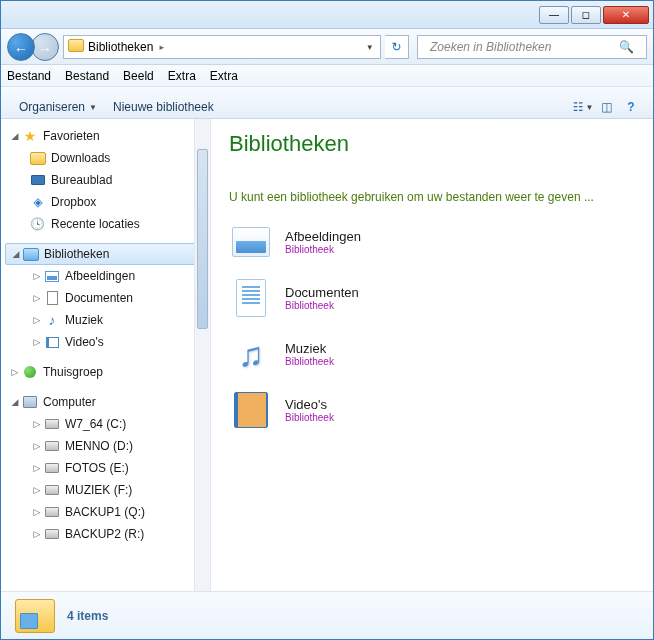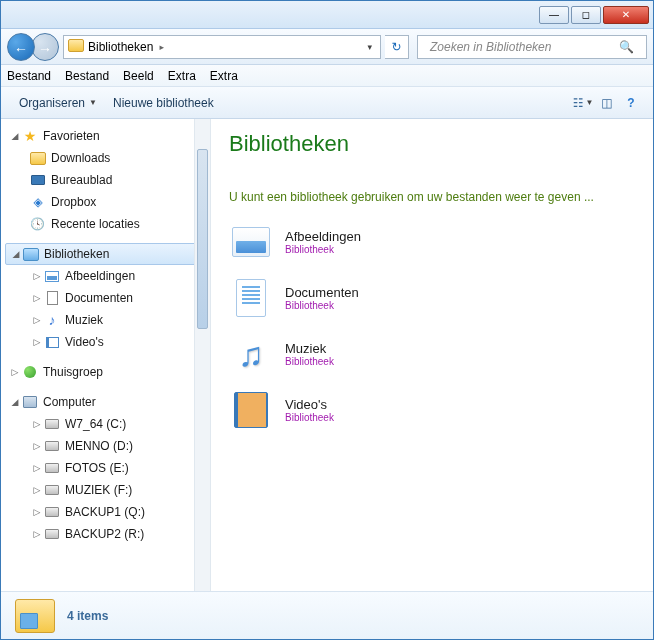--- a/index.html
+++ b/index.html
@@ -24,21 +24,21 @@
 .addr-dropdown { margin-left: auto; color: #444; font-size: 9px; padding: 0 4px; }
 .refresh { width: 24px; height: 24px; border: 1px solid #a8b8c8; border-left: none; background: #fff; display: flex; align-items: center; justify-content: center; color: #1a6ab8; }
 .searchbox { width: 230px; height: 24px; background: #fff; border: 1px solid #a8b8c8; display: flex; align-items: center; padding: 0 12px; margin-left: 4px; color: #888; font-style: italic; }
 .searchbox .mag { margin-left: auto; color: #3a7ab8; font-style: normal; }
 
 
 .menubar { height: 22px; background: linear-gradient(#f8fbfe, #eef5fb); display: flex; align-items: center; padding: 0 6px; font-size: 12px; border-bottom: 1px solid #d8e4f0; }
 .menubar span { margin-right: 14px; cursor: default; }
 
 
-.toolbar { height: 32px; background: linear-gradient(#f7fbff, #e5eff9); display: flex; align-items: center; padding: 0 10px; border-bottom: 1px solid #c6d7e9; }
+.toolbar { height: 32px; background: linear-gradient(#f7fbff, #e5eff9); display: flex; align-items: flex-end; padding: 0 10px; border-bottom: 1px solid #c6d7e9; }
 .toolbar .tbtn { color: #1a3a5a; padding: 4px 8px; cursor: default; display: flex; align-items: center; gap: 4px; }
 .toolbar .spacer { flex: 1; }
 .toolbar .ticon { width: 24px; height: 22px; display: flex; align-items: center; justify-content: center; border: 1px solid transparent; border-radius: 2px; color: #3a6a9a; }
 
 
 .mainsplit { flex: 1; display: flex; overflow: hidden; background: #fff; }
 
 
 .sidebar { width: 210px; border-right: 1px solid #e0e8ef; padding: 6px 0; overflow-y: auto; background: #fff; position: relative; }
 .tree-group { margin-bottom: 8px; }

